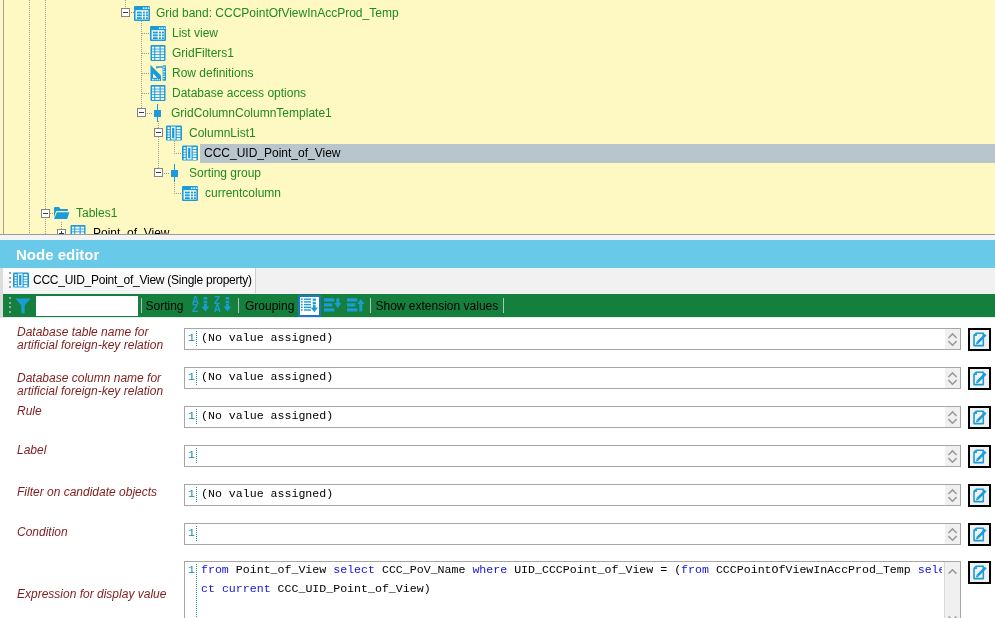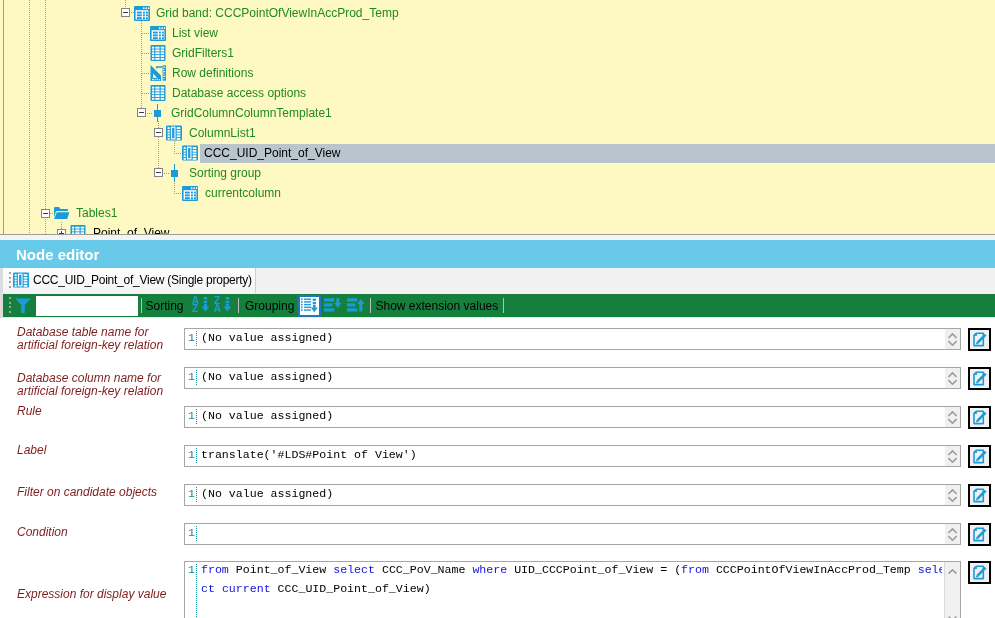--- a/index.html
+++ b/index.html
@@ -387,21 +387,20 @@
 <div class="ebtn" style="top:405.5px;"><svg width="19" height="19" viewBox="0 0 19 19">
       <path d="M6.2,3.2 H13.3 V15.6 H4 V5.4 Z" fill="none" stroke="#1b9cd8" stroke-width="1.6" stroke-linejoin="round"></path>
       <path d="M6.3,3.4 V5.5 H4.1" fill="none" stroke="#1b9cd8" stroke-width="1.2"></path>
       <line x1="7.6" y1="12.6" x2="15.6" y2="4.6" stroke="#1b9cd8" stroke-width="2.7"></line>
       <path d="M5.8,14.5 L8.7,13.7 L6.7,11.7 Z" fill="#1b9cd8"></path>
     </svg></div>
 
 <div class="inp" style="top:444.5px;">
     <div class="lineno mono">1</div>
     <div class="gdot"></div>
-    <div class="itext mono">translate('#LDS#Point of View')</div>
     <div class="spin"><svg width="15" height="20" viewBox="0 0 15 20">
         <path d="M3.4,9 L7.5,4.9 L11.6,9" fill="none" stroke="#9a9a9a" stroke-width="1.5"></path>
         <path d="M3.4,12.1 L7.5,16.2 L11.6,12.1" fill="none" stroke="#9a9a9a" stroke-width="1.5"></path>
       </svg></div>
   </div>
 <div class="ebtn" style="top:444.5px;"><svg width="19" height="19" viewBox="0 0 19 19">
       <path d="M6.2,3.2 H13.3 V15.6 H4 V5.4 Z" fill="none" stroke="#1b9cd8" stroke-width="1.6" stroke-linejoin="round"></path>
       <path d="M6.3,3.4 V5.5 H4.1" fill="none" stroke="#1b9cd8" stroke-width="1.2"></path>
       <line x1="7.6" y1="12.6" x2="15.6" y2="4.6" stroke="#1b9cd8" stroke-width="2.7"></line>
       <path d="M5.8,14.5 L8.7,13.7 L6.7,11.7 Z" fill="#1b9cd8"></path>

